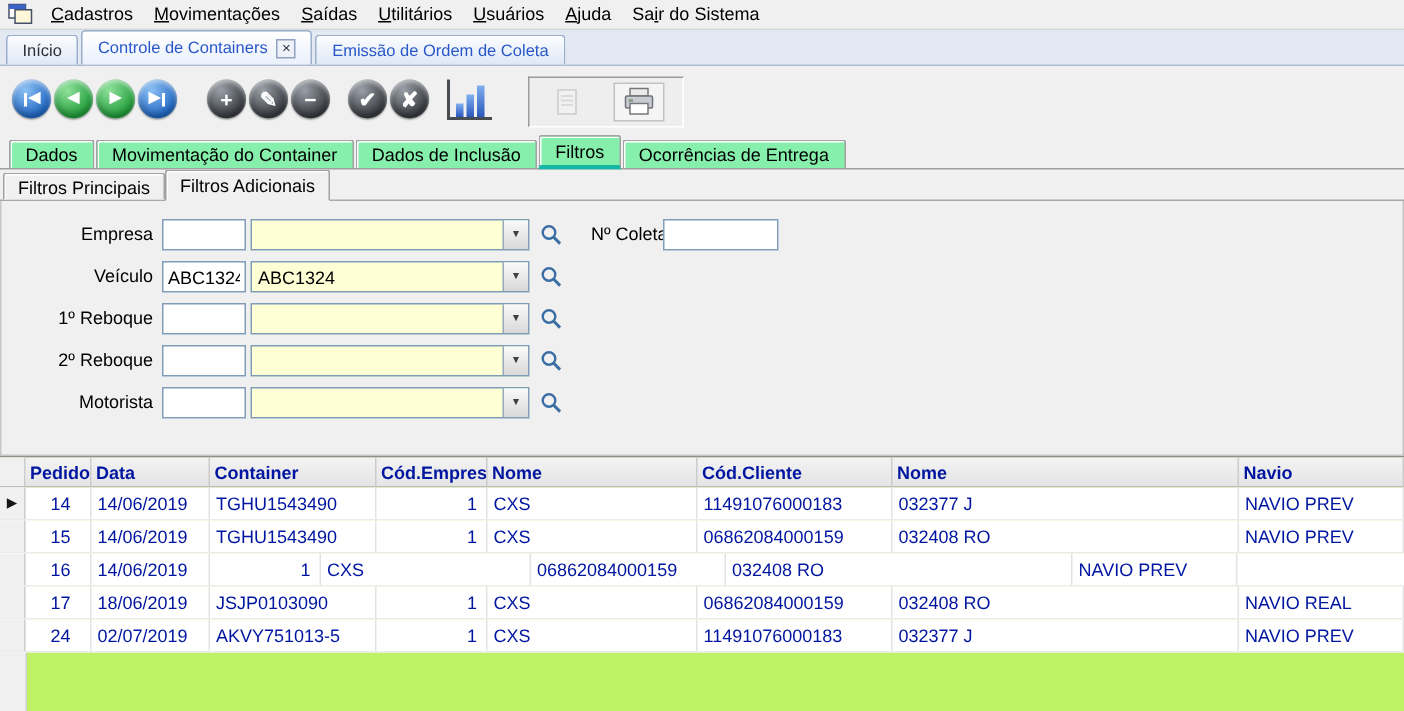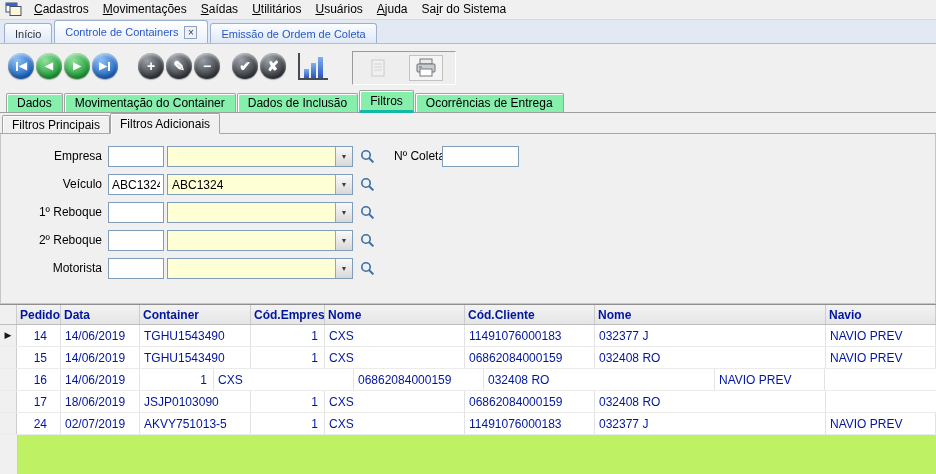--- a/index.html
+++ b/index.html
@@ -326,20 +326,21 @@
 
     <div class="grow">
       <div class="gc c0 gutter"></div>
       <div class="gc c1 num1">17</div>
       <div class="gc c2">18/06/2019</div>
       <div class="gc c3">JSJP0103090</div>
       <div class="gc c4 num2">1</div>
       <div class="gc c5">CXS</div>
       <div class="gc c6">06862084000159</div>
       <div class="gc c7">032408 RO</div>
+      <div class="gc c8">NAVIO REAL</div>
     </div>
 
     <div class="grow">
       <div class="gc c0 gutter"></div>
       <div class="gc c1 num1">24</div>
       <div class="gc c2">02/07/2019</div>
       <div class="gc c3">AKVY751013-5</div>
       <div class="gc c4 num2">1</div>
       <div class="gc c5">CXS</div>
       <div class="gc c6">11491076000183</div>

